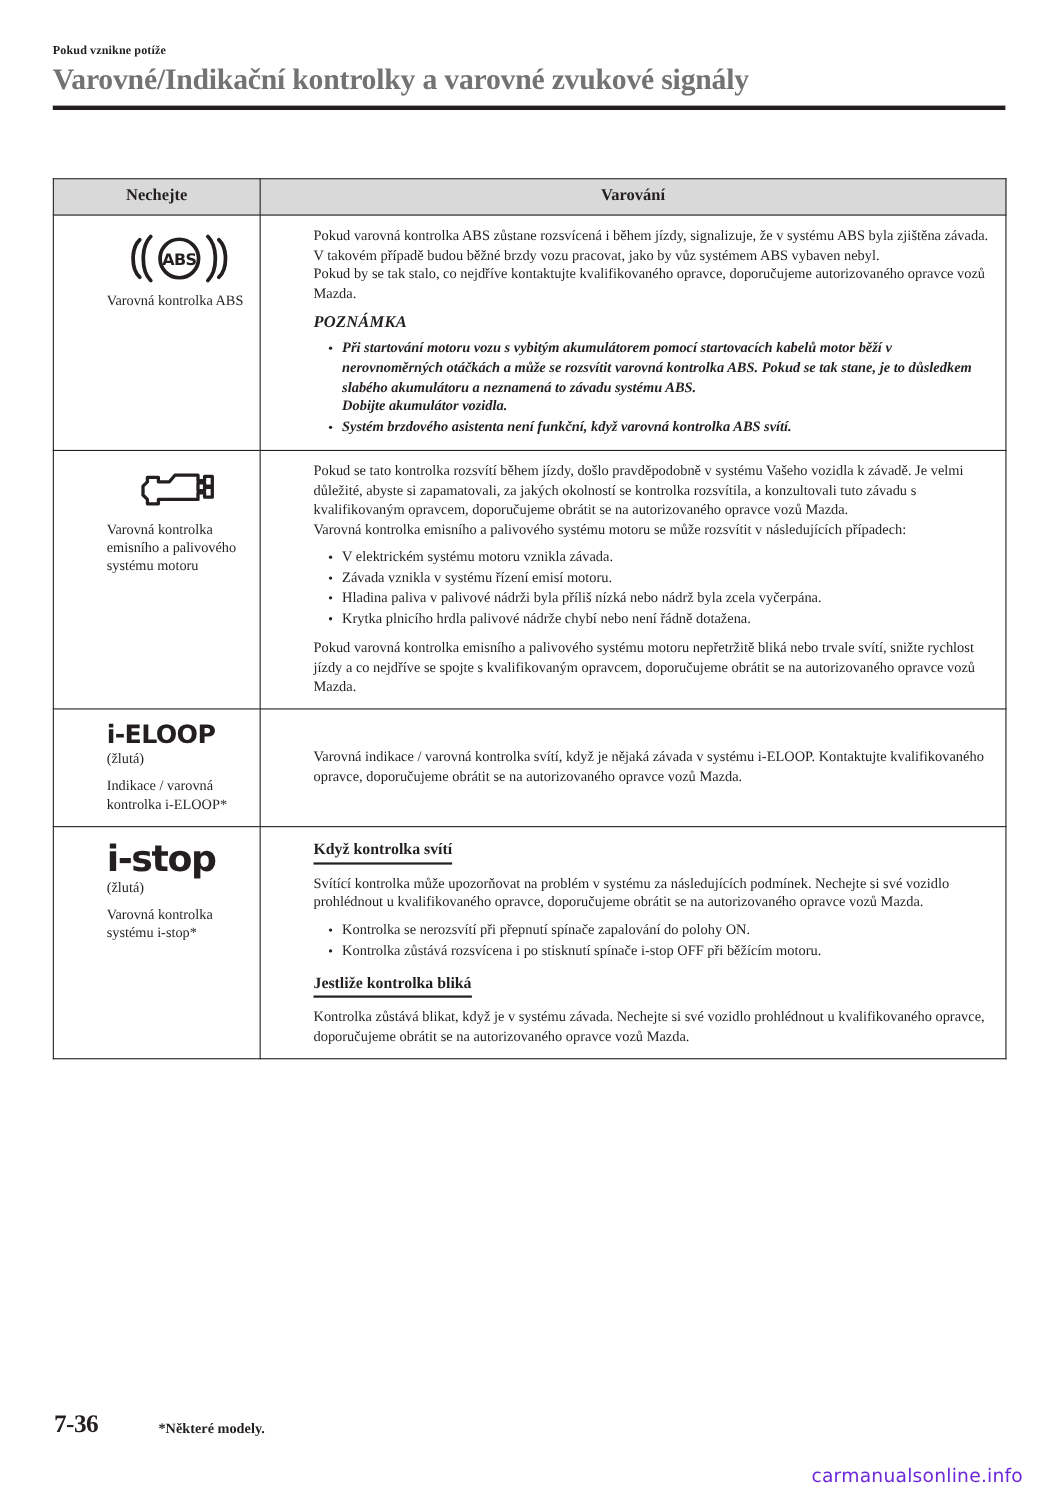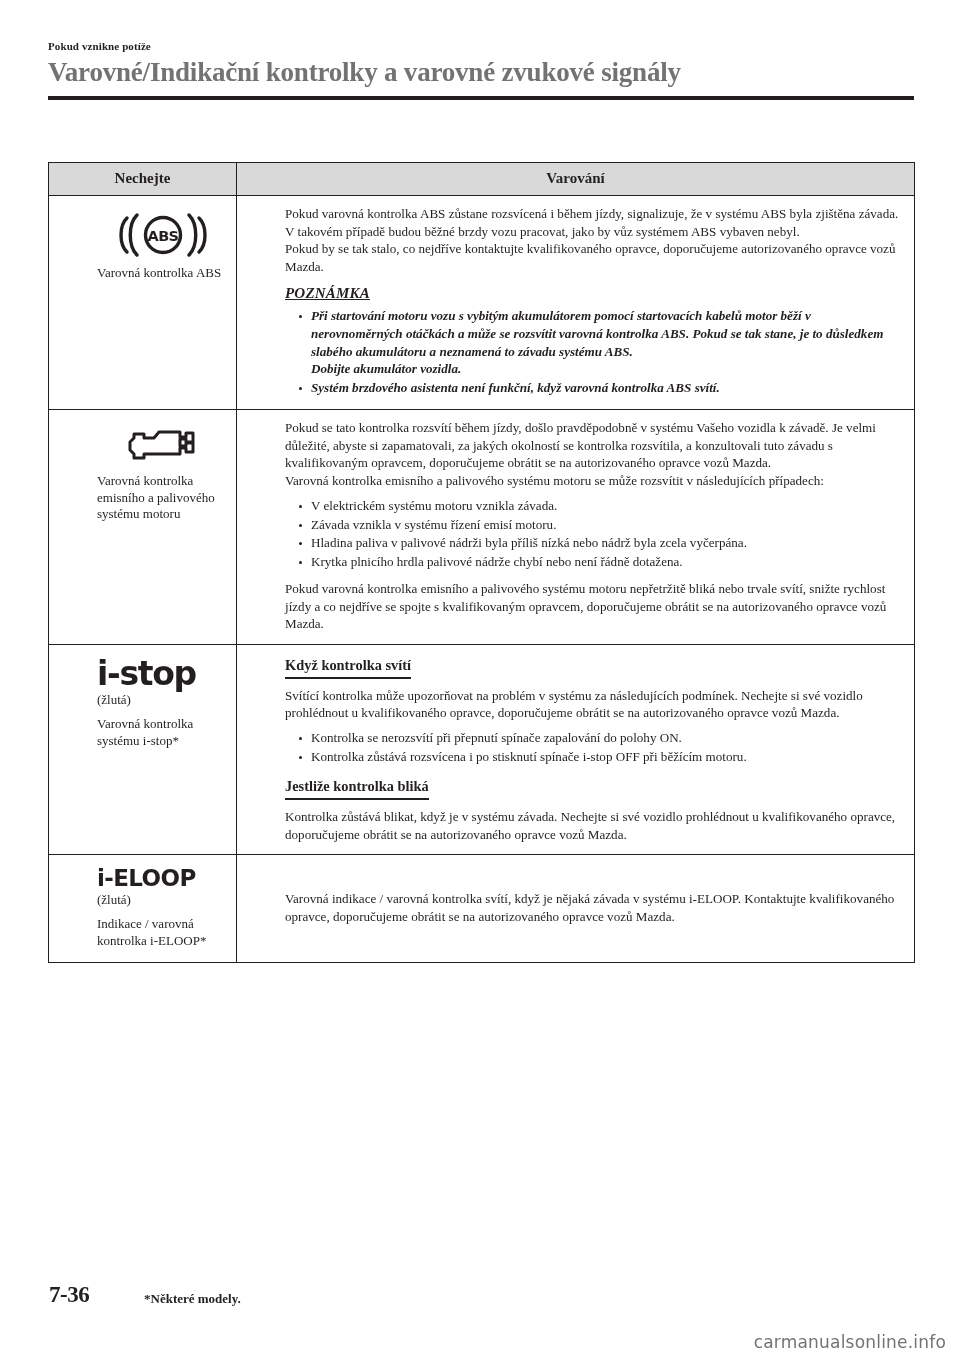--- a/index.html
+++ b/index.html
@@ -135,21 +135,20 @@
     margin-top: 2px;
   }
 
   
   .note-title {
     font-style: italic;
     font-weight: bold;
     font-size: 15px;
     margin: 7px 0 4px;
     letter-spacing: .2px;
-    text-decoration: underline;
   }
   ul.bullets {
     list-style: none;
     margin: 0;
     padding: 0 0 0 14px;
   }
   ul.bullets > li {
     position: relative;
     padding-left: 12px;
     margin-bottom: 1px;
@@ -197,25 +196,25 @@
   }
   .footnote {
     position: absolute;
     left: 96px;
     top: 9px;
     font-size: 13px;
     font-weight: bold;
   }
   .watermark {
     position: absolute;
-    right: 14px;
+    right: 30px;
     bottom: 10px;
     font-family: "DejaVu Sans", sans-serif;
     font-size: 17px;
-    color: #737373;
+    color: #6d28d9;
     letter-spacing: .2px;
   }
 </style>
 </head>
 <body>
 
 <div class="page-head">
   <div class="kicker">Pokud vznikne potíže</div>
   <div class="page-title">Varovné/Indikační kontrolky a varovné zvukové signály</div>
   <div class="title-rule"></div>
@@ -282,47 +281,47 @@
           <li>Závada vznikla v systému řízení emisí motoru.</li>
           <li>Hladina paliva v palivové nádrži byla příliš nízká nebo nádrž byla zcela vyčerpána.</li>
           <li>Krytka plnicího hrdla palivové nádrže chybí nebo není řádně dotažena.</li>
         </ul>
         <p class="gap-top">Pokud varovná kontrolka emisního a palivového systému motoru nepřetržitě bliká nebo trvale svítí, snižte rychlost jízdy a co nejdříve se spojte s kvalifikovaným opravcem, doporučujeme obrátit se na autorizovaného opravce vozů Mazda.</p>
       </td>
     </tr>
 
     <tr>
       <td class="icon-cell">
+        <div class="ieloop-mark">i-ELOOP</div>
+        <div class="paren-color">(žlutá)</div>
+        <div class="icon-label">Indikace / varovná kontrolka i-ELOOP*</div>
+      </td>
+      <td class="warn-cell" style="vertical-align:middle;">
+        <p>Varovná indikace / varovná kontrolka svítí, když je nějaká závada v systému i-ELOOP. Kontaktujte kvalifikovaného opravce, doporučujeme obrátit se na autorizovaného opravce vozů Mazda.</p>
+      </td>
+    </tr>
+
+    <tr>
+      <td class="icon-cell">
         <div class="istop-mark">i-stop</div>
         <div class="paren-color">(žlutá)</div>
         <div class="icon-label">Varovná kontrolka systému i-stop*</div>
       </td>
       <td class="warn-cell">
         <div class="sub-head">Když kontrolka svítí</div>
         <p>Svítící kontrolka může upozorňovat na problém v systému za následujících podmínek. Nechejte si své vozidlo prohlédnout u kvalifikovaného opravce, doporučujeme obrátit se na autorizovaného opravce vozů Mazda.</p>
         <ul class="bullets gap-top-sm">
           <li>Kontrolka se nerozsvítí při přepnutí spínače zapalování do polohy ON.</li>
           <li>Kontrolka zůstává rozsvícena i po stisknutí spínače i-stop OFF při běžícím motoru.</li>
         </ul>
         <div class="sub-head second">Jestliže kontrolka bliká</div>
         <p>Kontrolka zůstává blikat, když je v systému závada. Nechejte si své vozidlo prohlédnout u kvalifikovaného opravce, doporučujeme obrátit se na autorizovaného opravce vozů Mazda.</p>
       </td>
     </tr>
 
-    <tr>
-      <td class="icon-cell">
-        <div class="ieloop-mark">i-ELOOP</div>
-        <div class="paren-color">(žlutá)</div>
-        <div class="icon-label">Indikace / varovná kontrolka i-ELOOP*</div>
-      </td>
-      <td class="warn-cell" style="vertical-align:middle;">
-        <p>Varovná indikace / varovná kontrolka svítí, když je nějaká závada v systému i-ELOOP. Kontaktujte kvalifikovaného opravce, doporučujeme obrátit se na autorizovaného opravce vozů Mazda.</p>
-      </td>
-    </tr>
-
   </tbody>
 </table>
 </div>
 
 <div class="footer">
   <div class="pageno">7-36</div>
   <div class="footnote">*Některé modely.</div>
 </div>
 <div class="watermark">carmanualsonline.info</div>
 

